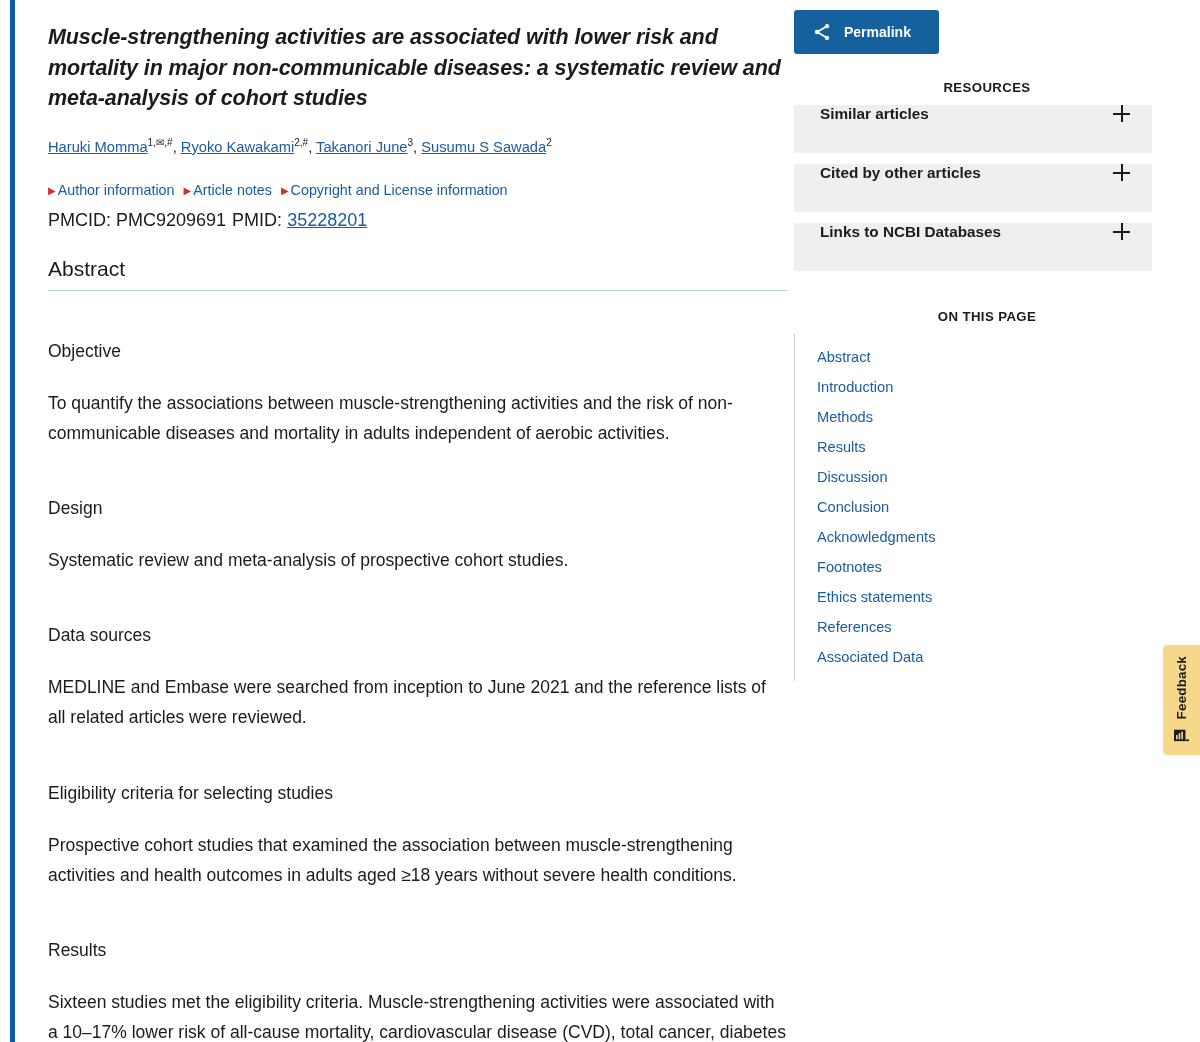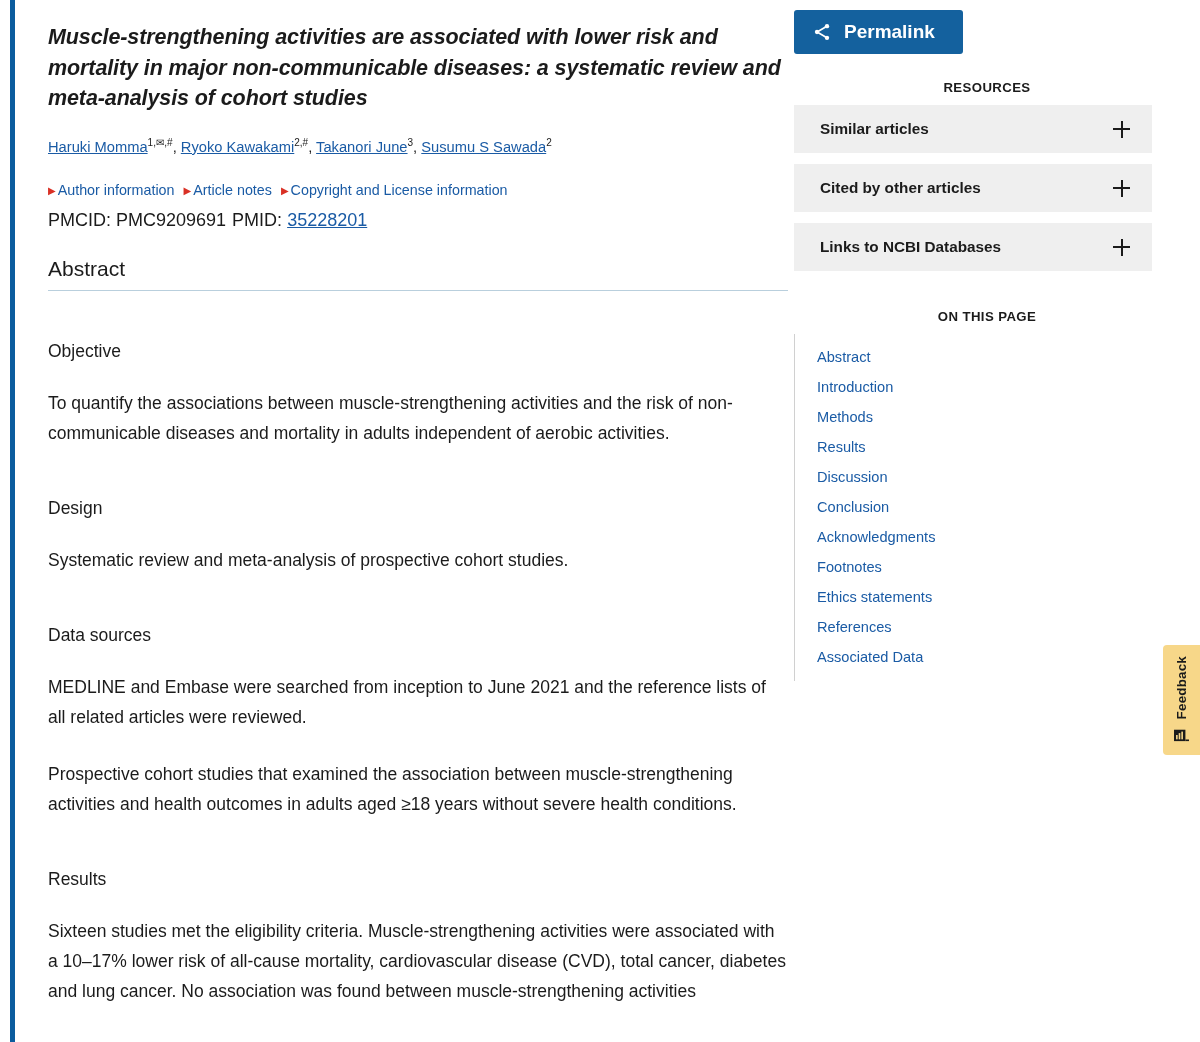--- a/index.html
+++ b/index.html
@@ -135,21 +135,21 @@
     display: inline-flex;
     align-items: center;
     gap: 12px;
     background: #14619e;
     color: #ffffff;
     border: none;
     border-radius: 3px;
     padding: 0 28px 0 18px;
     height: 44px;
     font-family: "Liberation Sans", sans-serif;
-    font-size: 19px;
+    font-size: 14px;
     font-weight: bold;
     cursor: pointer;
     margin: 0 0 26px 0;
   }
   #permalink-btn svg { display: block; }
 
   .side-label {
     font-family: Liberation Sans, sans-serif;
     font-size: 13.2px;
     font-weight: bold;
@@ -157,21 +157,21 @@
     color: #1b1b1b;
     margin: 0 0 10px 0;
     text-align: center;
   }
 
   .accordion { width: 358px; }
   .acc-item {
     background: #efefef;
     height: 48px;
     display: flex;
-    align-items: center;
+    align-items: flex-start;
     justify-content: space-between;
     padding: 0 22px 0 26px;
     box-sizing: border-box;
     margin-bottom: 11px;
     cursor: pointer;
   }
   .acc-label {
     font-size: 15.3px;
     font-weight: bold;
     color: #1b1b1b;
@@ -263,20 +263,21 @@
 
     <h3 class="sub-head">Objective</h3>
     <p class="body-text">To quantify the associations between muscle-strengthening activities and the risk of non-communicable diseases and mortality in adults independent of aerobic activities.</p>
 
     <h3 class="sub-head">Design</h3>
     <p class="body-text">Systematic review and meta-analysis of prospective cohort studies.</p>
 
     <h3 class="sub-head">Data sources</h3>
     <p class="body-text">MEDLINE and Embase were searched from inception to June 2021 and the reference lists of all related articles were reviewed.</p>
 
+    <h3 class="sub-head">Eligibility criteria for selecting studies</h3>
     <p class="body-text">Prospective cohort studies that examined the association between muscle-strengthening activities and health outcomes in adults aged ≥18 years without severe health conditions.</p>
 
     <h3 class="sub-head">Results</h3>
     <p class="body-text">Sixteen studies met the eligibility criteria. Muscle-strengthening activities were associated with a 10–17% lower risk of all-cause mortality, cardiovascular disease (CVD), total cancer, diabetes and lung cancer. No association was found between muscle-strengthening activities</p>
 
   </div>
 
   <div id="side-col">
 
     <button id="permalink-btn">

